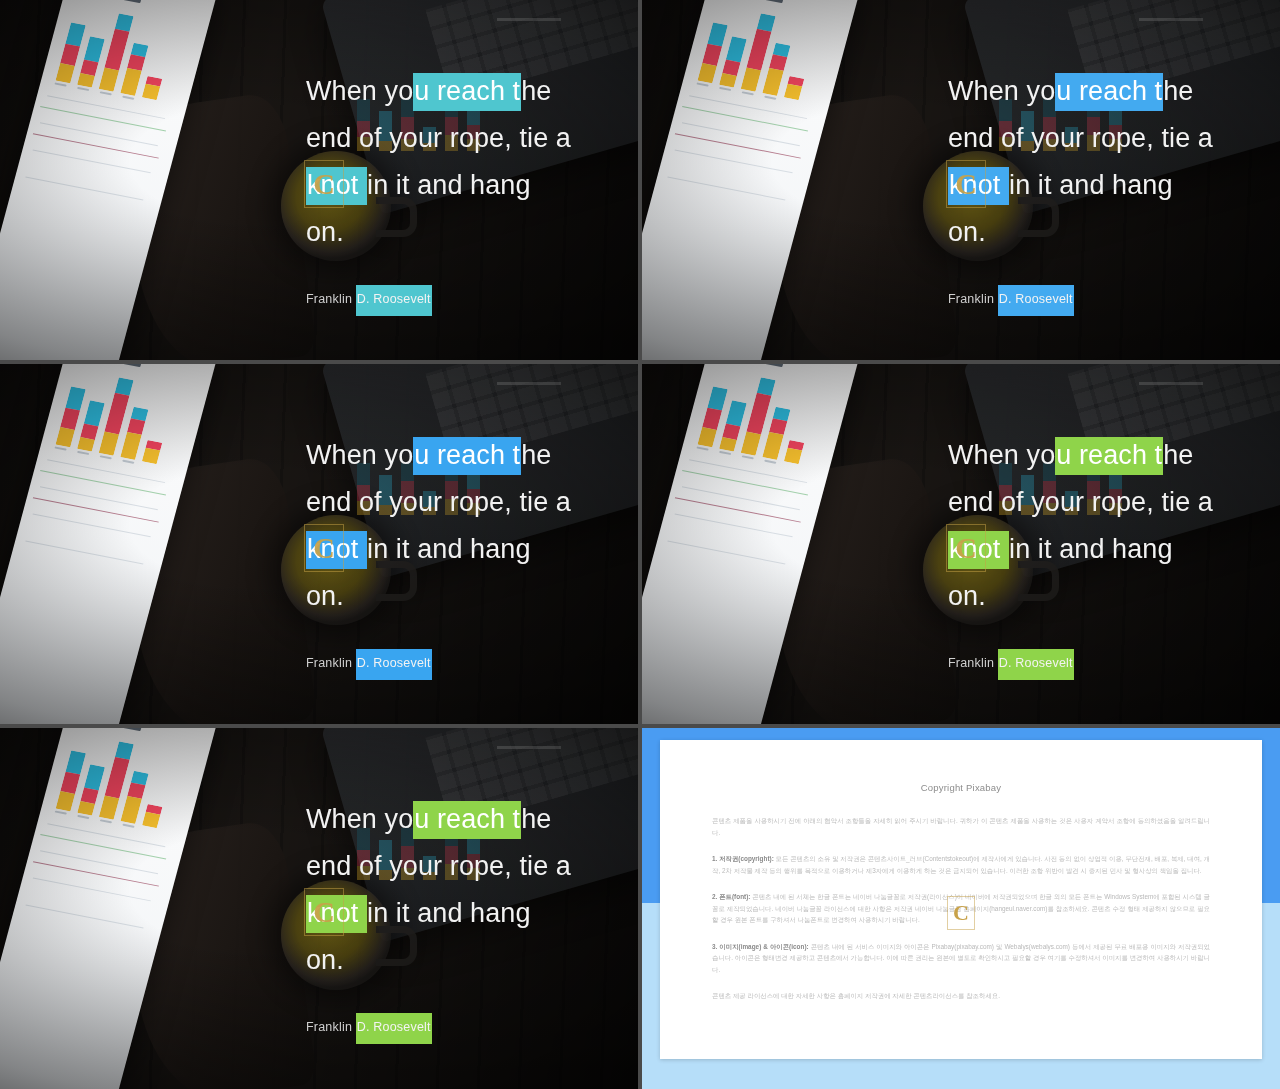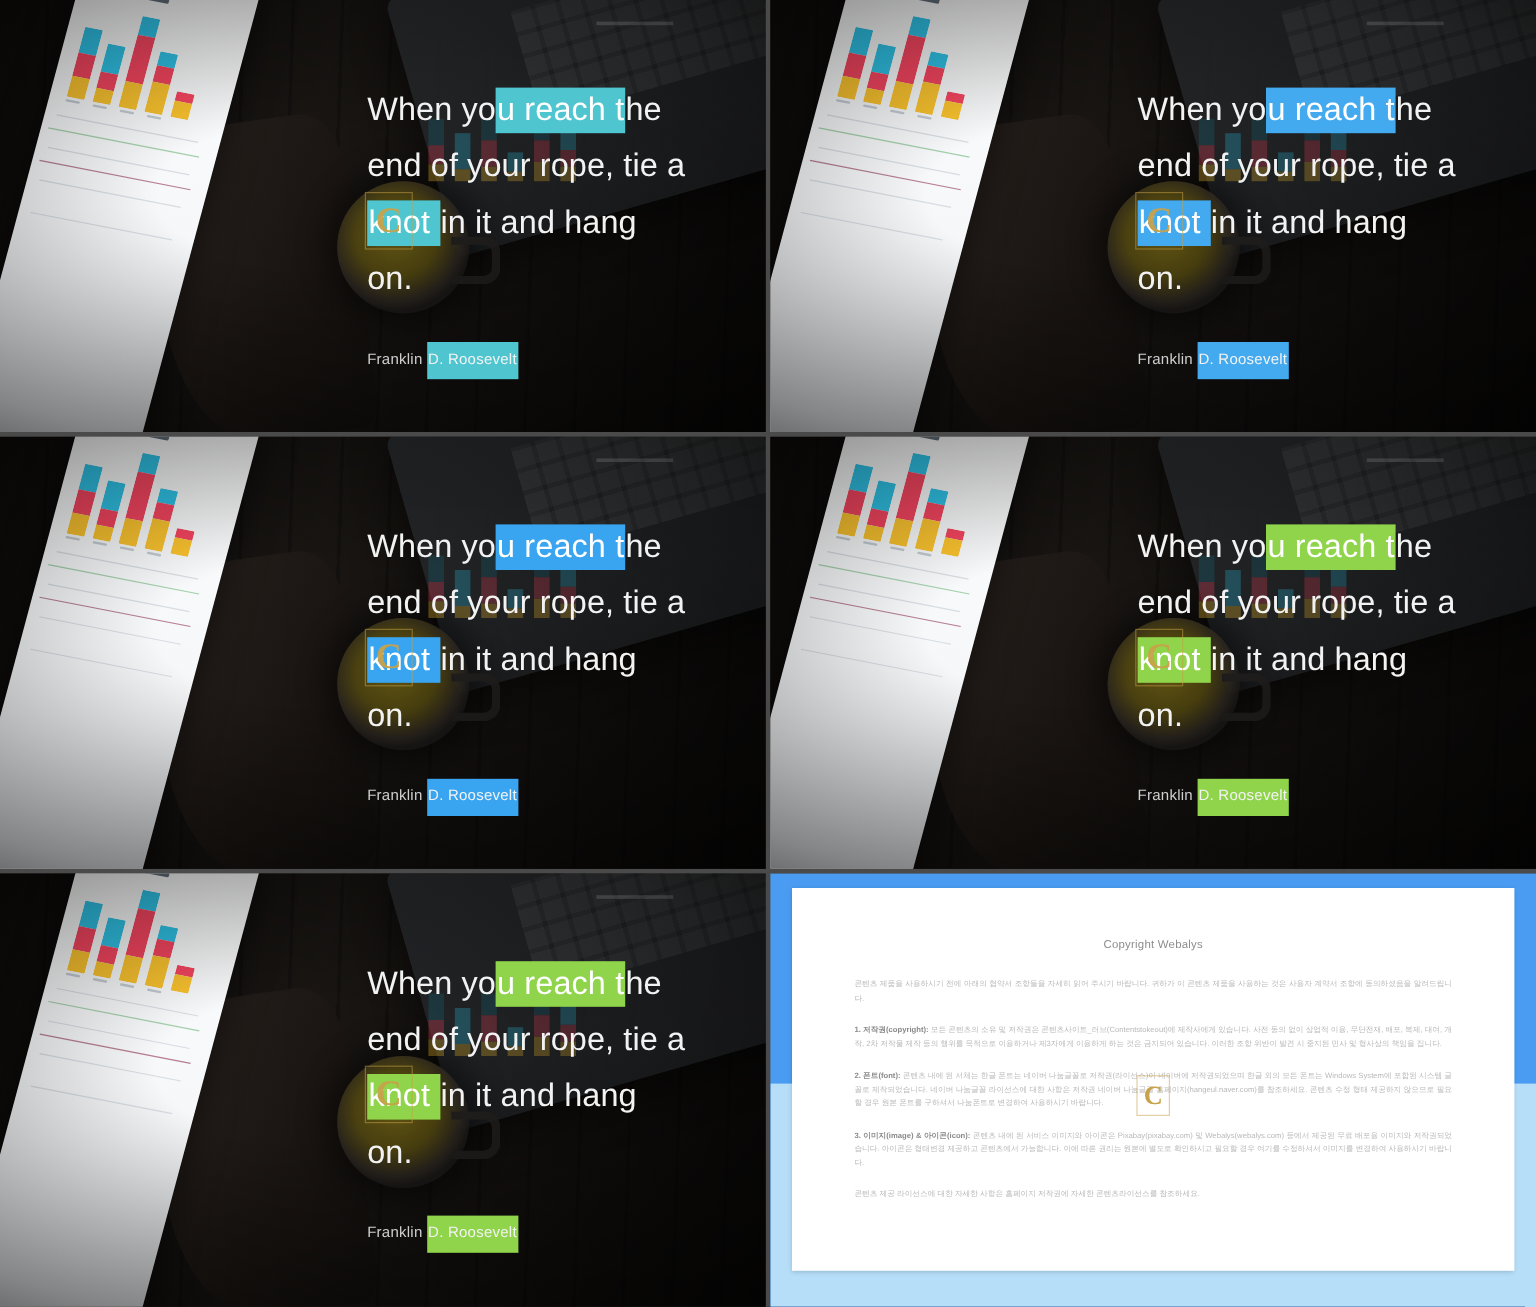--- a/index.html
+++ b/index.html
@@ -626,21 +626,21 @@
       </div>
       <div class="attrib">
         <span>Franklin </span><span class="hl tint" style="background-color: rgb(143, 212, 74);">D. Roosevelt</span>
       </div>
     </div>
   </div>
 
   <div class="notice">
     <div class="band-light"></div>
     <div class="sheet">
-      <div class="nt-en">Copyright Webalys</div>
+      <div class="nt-en">Copyright Pixabay</div>
       <div class="np intro">콘텐츠 제품을 사용하시기 전에 아래의 협약서 조항들을 자세히 읽어 주시기 바랍니다. 귀하가 이 콘텐츠 제품을 사용하는 것은 사용자 계약서 조항에 동의하셨음을 알려드립니다.</div>
       <div class="np">
         <b>1. 저작권(copyright):</b><span> 모든 콘텐츠의 소유 및 저작권은 콘텐츠사이트_러브(Contentstokeout)에 제작사에게 있습니다. 사전 동의 없이 상업적 이용, 무단전재, 배포, 복제, 대여, 개작, 2차 저작물 제작 등의 행위를 목적으로 이용하거나 제3자에게 이용하게 하는 것은 금지되어 있습니다. 이러한 조항 위반이 발견 시 중지된 민사 및 형사상의 책임을 집니다.</span>
       </div>
       <div class="np">
         <b>2. 폰트(font):</b><span> 콘텐츠 내에 된 서체는 한글 폰트는 네이버 나눔글꼴로 저작권(라이선스)이 네이버에 저작권되었으며 한글 외의 모든 폰트는 Windows System에 포함된 시스템 글꼴로 제작되었습니다. 네이버 나눔글꼴 라이선스에 대한 사항은 저작권 네이버 나눔글꼴 홈페이지(hangeul.naver.com)를 참조하세요. 콘텐츠 수정 형태 제공하지 않으므로 필요할 경우 원본 폰트를 구하셔서 나눔폰트로 변경하여 사용하시기 바랍니다.</span>
       </div>
       <div class="np">
         <b>3. 이미지(image) &amp; 아이콘(icon):</b><span> 콘텐츠 내에 된 서비스 이미지와 아이콘은 Pixabay(pixabay.com) 및 Webalys(webalys.com) 등에서 제공된 무료 배포용 이미지와 저작권되었습니다. 아이콘은 형태변경 제공하고 콘텐츠에서 가능합니다. 이에 따른 권리는 원본에 별도로 확인하시고 필요할 경우 여기를 수정하셔서 이미지를 변경하여 사용하시기 바랍니다.</span>
       </div>

